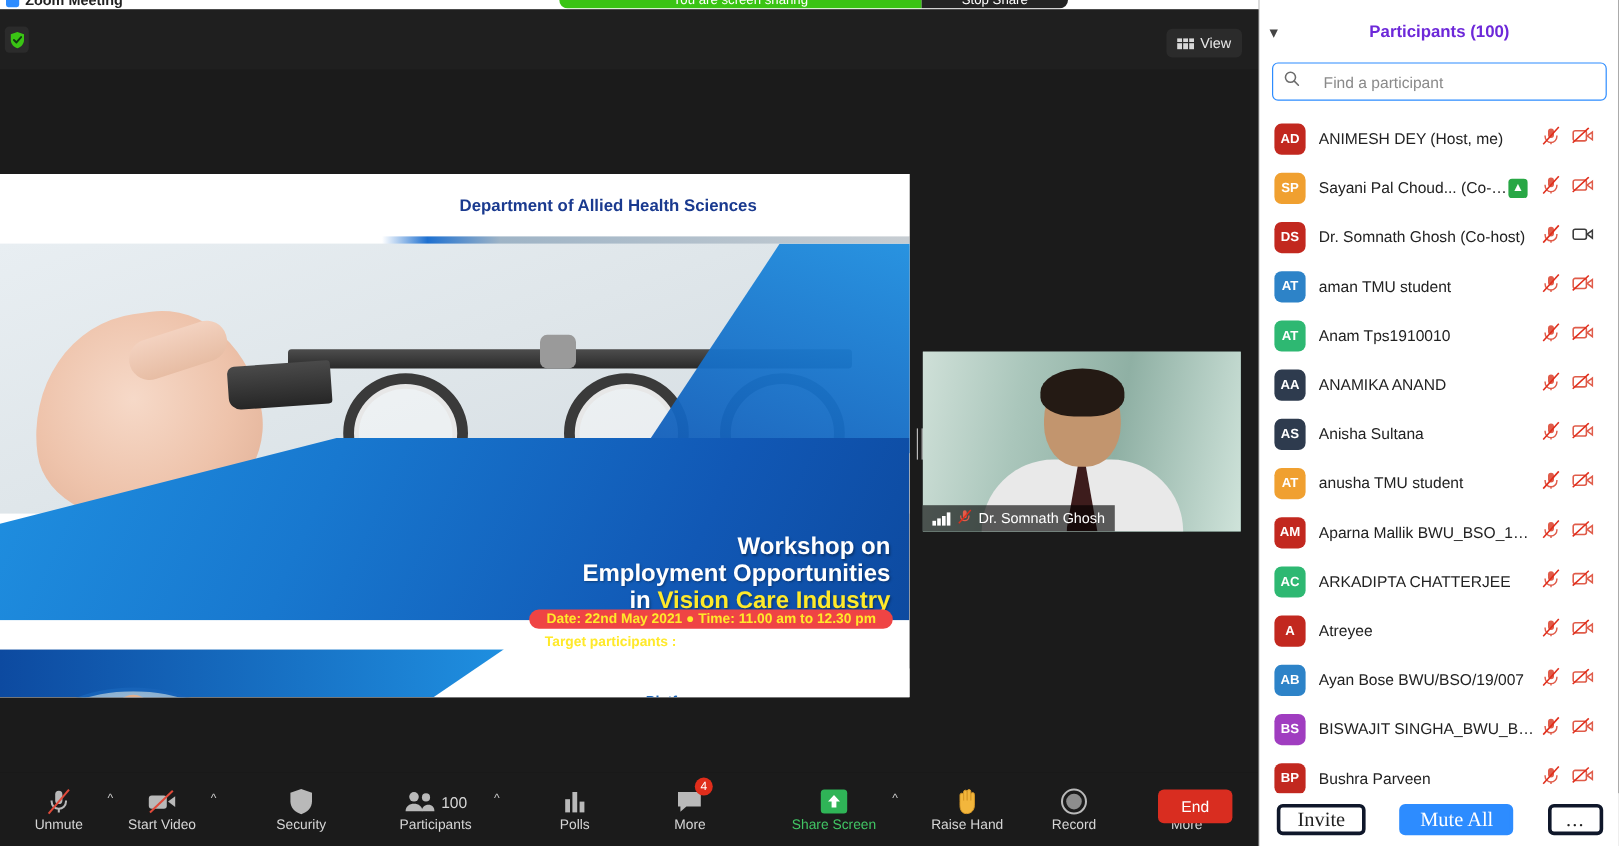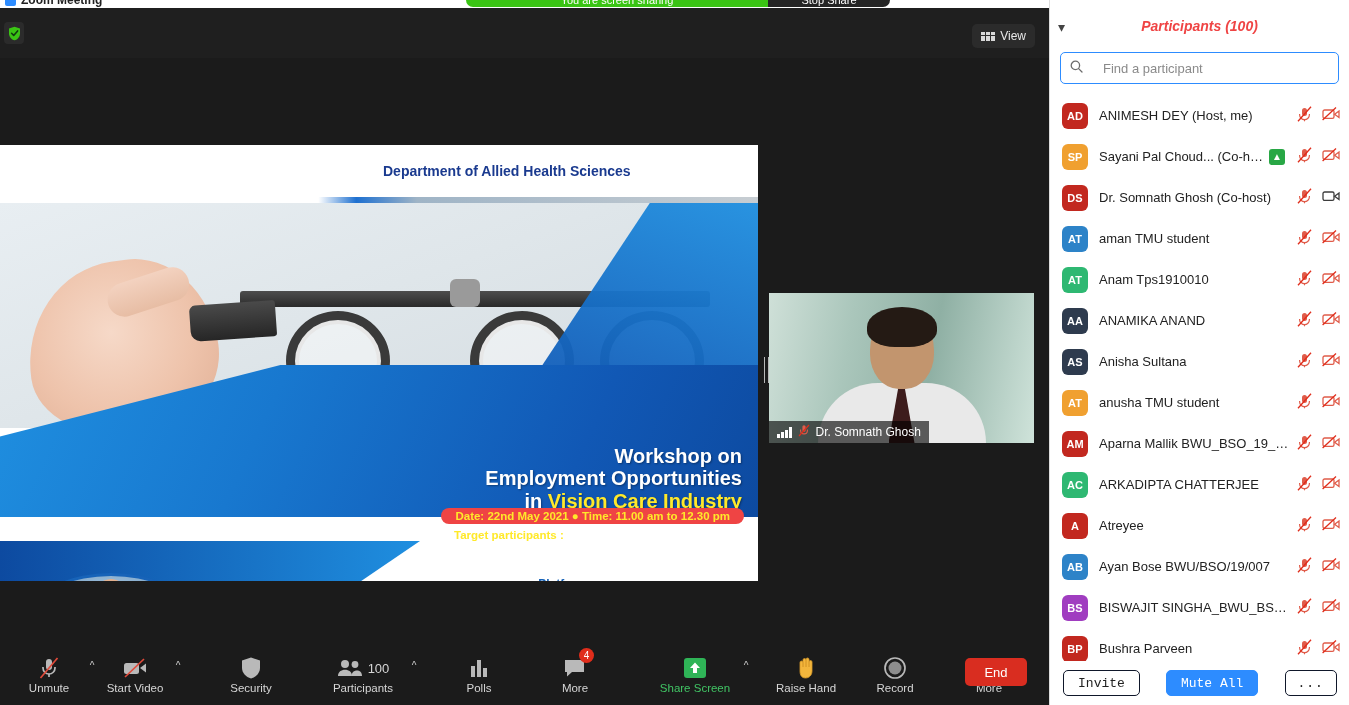--- a/index.html
+++ b/index.html
@@ -280,38 +280,38 @@
     background: #ffffff; border-left: 1px solid #ddd;
   }
   .panel-head {
     position: relative; height: 52px; display: flex;
     align-items: center; justify-content: center;
   }
   .panel-head .collapse {
     position: absolute; left: 8px; top: 20px; color: #444;
     font-size: 14px; cursor: pointer; line-height: 1;
   }
-  .panel-head .ph-title { font-size: 14px; font-weight: bold; color: #ef4444; font-style: italic; }
+  .panel-head .ph-title { font-size: 14px; font-weight: bold; color: #6d28d9; }
   .searchbox {
     margin: 0 10px; height: 32px; border: 1px solid #2d8cff;
     border-radius: 5px; display: flex; align-items: center; gap: 20px;
     padding: 0 9px;
   }
   .searchbox input {
     border: none; outline: none; flex: 1; font-size: 13px; color: #333;
     font-family: "Liberation Sans", sans-serif; background: transparent;
   }
   .searchbox input::placeholder { color: #8a8a8a; }
   .plist {
     position: absolute; left: 0; top: 95px; width: 300px; height: 570px;
     overflow: hidden;
   }
   .prow {
     height: 41px; display: flex; align-items: center;
-    padding: 0 10px 0 12px; cursor: pointer;
+    padding: 0 22px 0 12px; cursor: pointer;
   }
   .avatar {
     width: 26px; height: 26px; border-radius: 6px; flex: 0 0 26px;
     color: #fff; font-size: 11px; font-weight: bold;
     display: flex; align-items: center; justify-content: center;
   }
   .pname {
     flex: 1; margin-left: 11px; font-size: 13px; color: #222;
     white-space: nowrap; overflow: hidden; text-overflow: ellipsis;
   }
@@ -322,23 +322,23 @@
     margin-right: 6px;
   }
   .picons { display: flex; align-items: center; gap: 10px; margin-left: 6px; }
 
   .panel-footer {
     position: absolute; left: 0; bottom: 0; width: 300px; height: 44px;
     display: flex; align-items: center; justify-content: space-around;
     background: #fff;
   }
   .pf-btn {
-    border: 1px solid #0f172a; background: #fff; color: #222;
-    border-radius: 5px; height: 26px; padding: 0 14px; font-size: 13px;
-    cursor: pointer; font-family: Liberation Mono, monospace;
+    border: 3px solid #0f172a; background: #fff; color: #222;
+    border-radius: 5px; height: 26px; padding: 0 14px; font-size: 17px;
+    cursor: pointer; font-family: Liberation Serif, serif;
   }
   .pf-btn.primary { background: #2d8cff; color: #fff; border-color: #2d8cff; }
   .pf-btn.more { padding: 0 12px; letter-spacing: 1px; }
 </style>
 </head>
 <body>
 
 <div id="app">
 
   <div class="titlebar">

